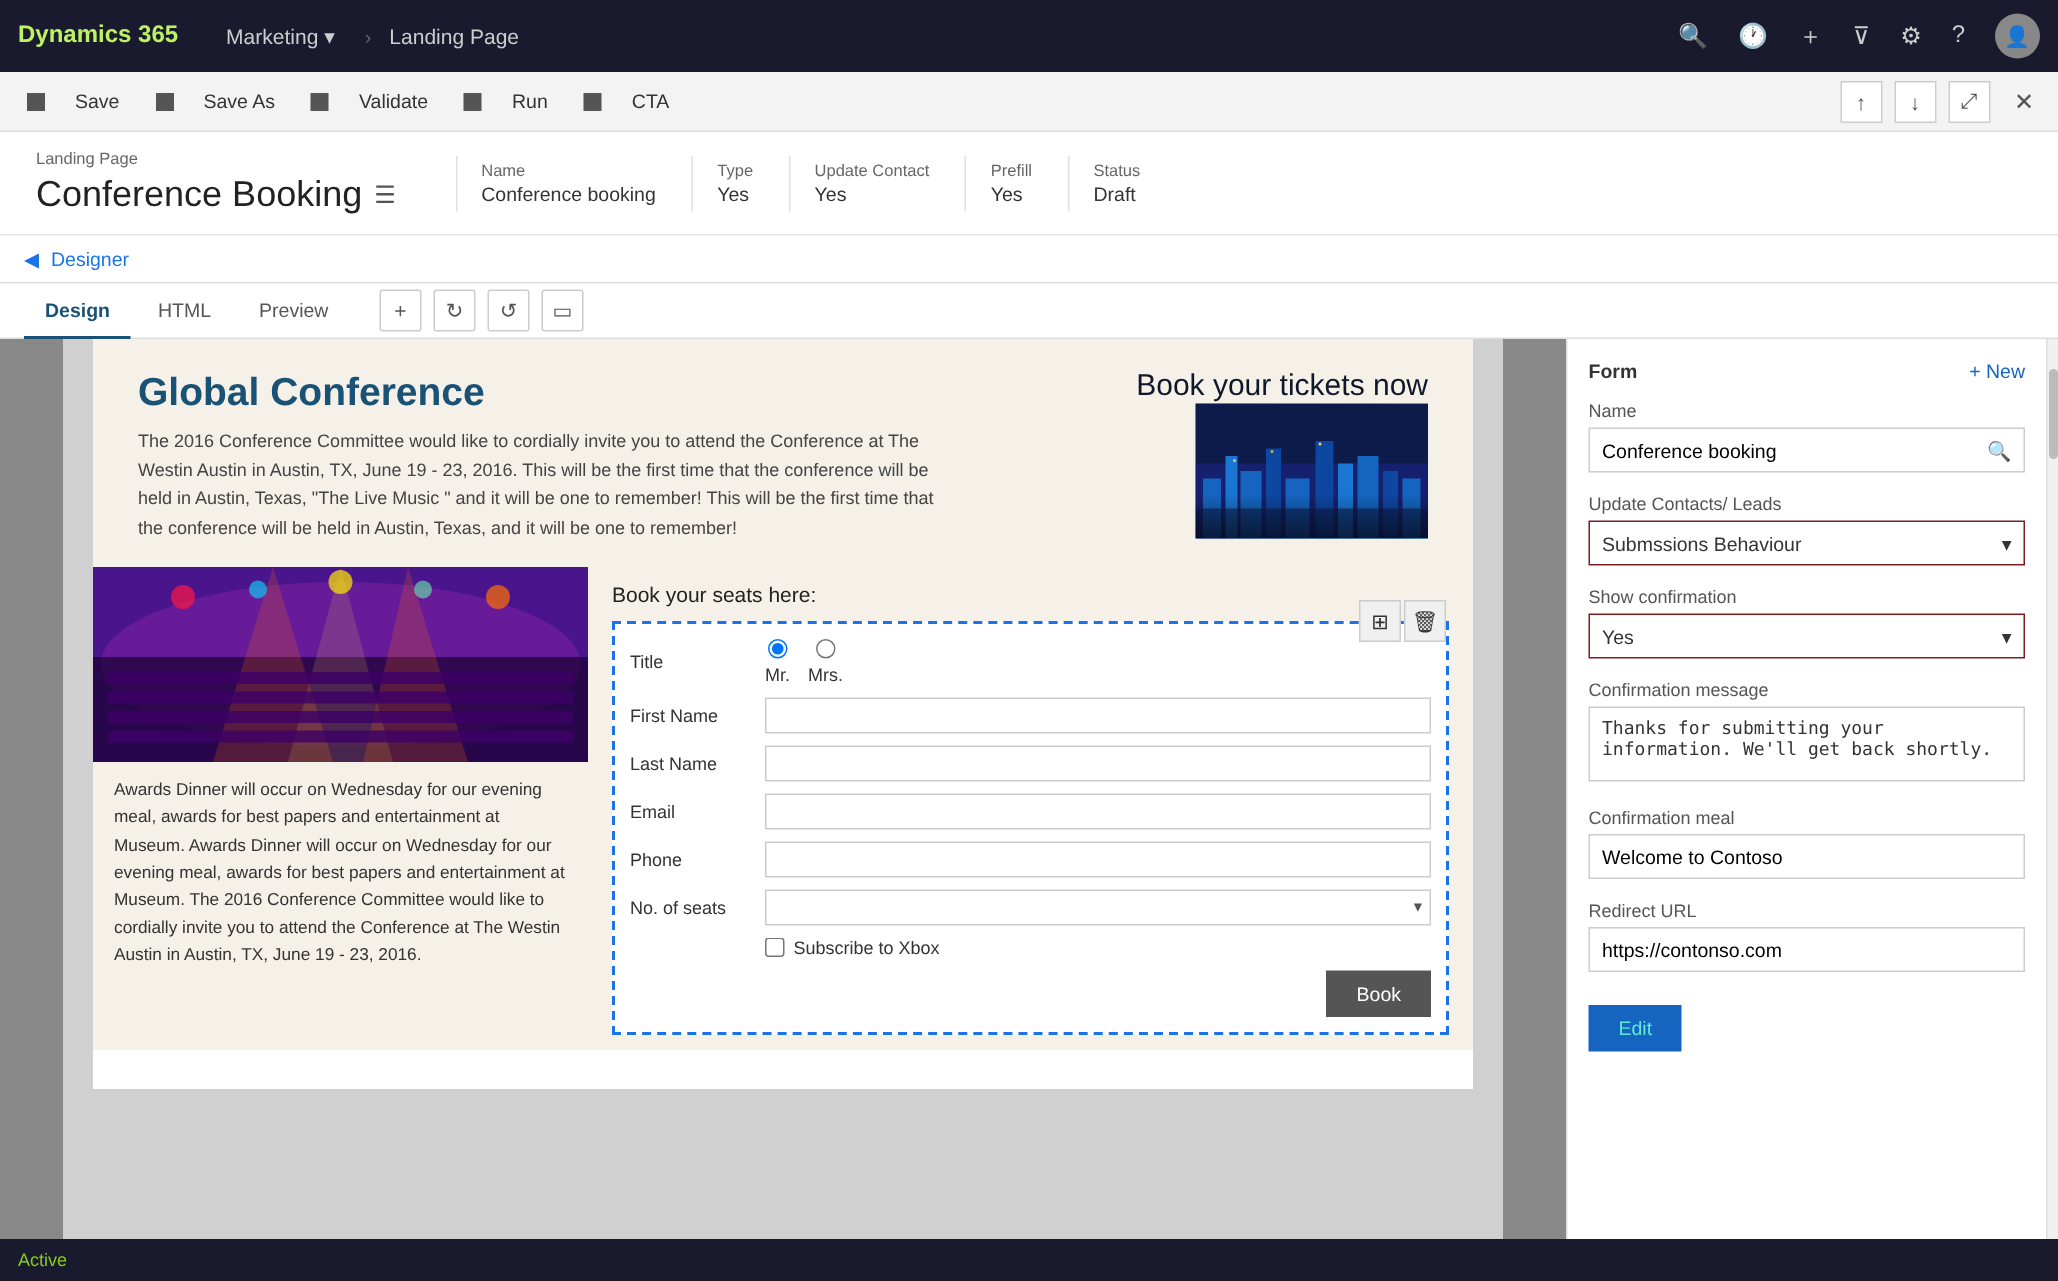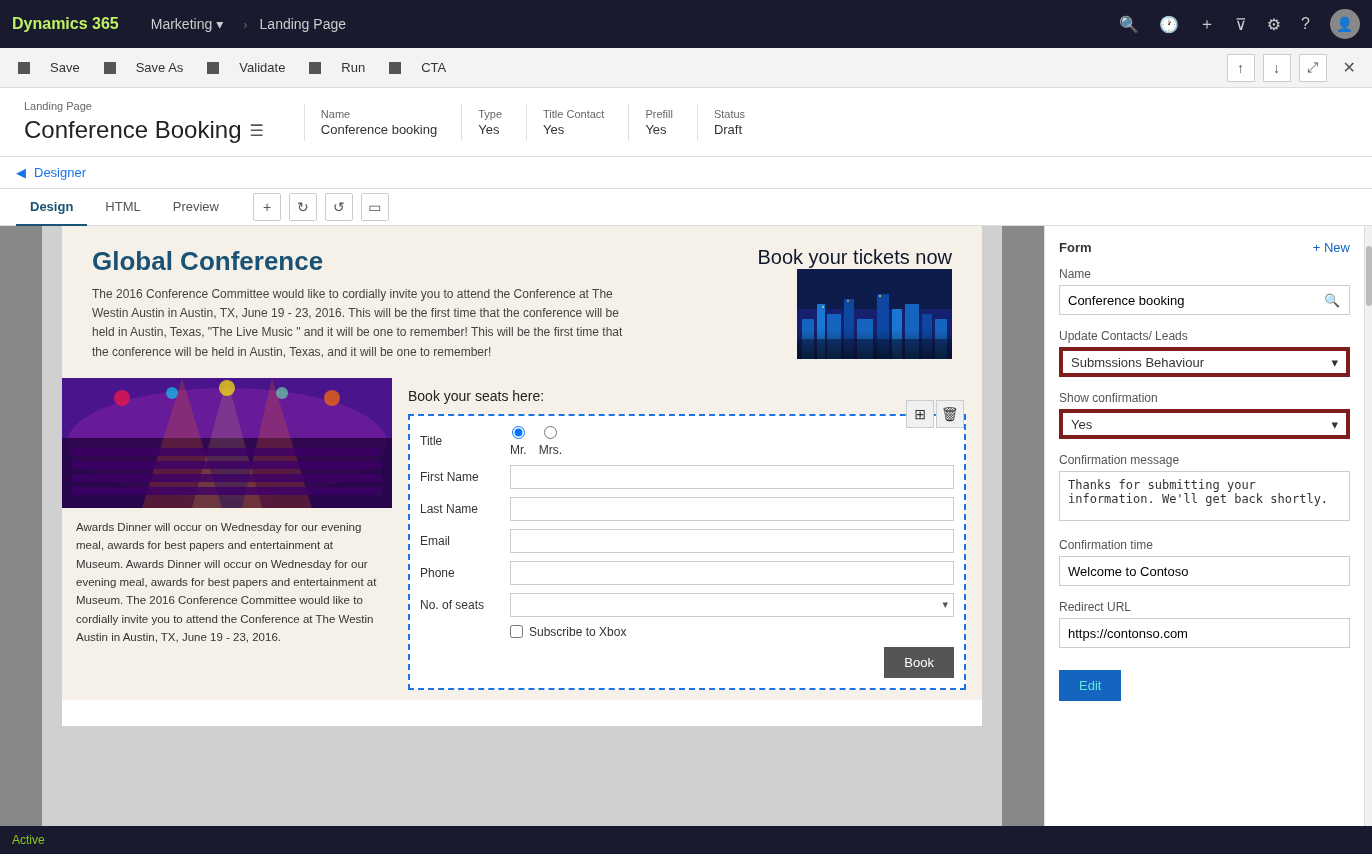--- a/index.html
+++ b/index.html
@@ -442,21 +442,21 @@
     .panel-field-input input {
       border: none;
       outline: none;
       font-size: 13px;
       flex: 1;
       background: transparent;
     }
     .panel-dropdown {
       width: 100%;
       height: 30px;
-      border: 4px solid #7f1d1d;
+      border: 1px solid #7f1d1d;
       padding: 4px 8px;
       font-size: 13px;
       background: white;
       display: flex;
       align-items: center;
       justify-content: space-between;
       cursor: pointer;
     }
     .panel-textarea {
       width: 100%;
@@ -574,21 +574,21 @@
   <div class="page-meta">
     <div class="meta-item">
       <div class="meta-label">Name</div>
       <div class="meta-value">Conference booking</div>
     </div>
     <div class="meta-item">
       <div class="meta-label">Type</div>
       <div class="meta-value">Yes</div>
     </div>
     <div class="meta-item">
-      <div class="meta-label">Title Contact</div>
+      <div class="meta-label">Update Contact</div>
       <div class="meta-value">Yes</div>
     </div>
     <div class="meta-item">
       <div class="meta-label">Prefill</div>
       <div class="meta-value">Yes</div>
     </div>
     <div class="meta-item">
       <div class="meta-label">Status</div>
       <div class="meta-value">Draft</div>
     </div>
@@ -785,21 +785,21 @@
       </div>
 
       
       <div class="panel-field">
         <div class="panel-field-label">Confirmation message</div>
         <textarea class="panel-textarea" style="">Thanks for submitting your information. We'll get back shortly.</textarea>
       </div>
 
       
       <div class="panel-field">
-        <div class="panel-field-label">Confirmation time</div>
+        <div class="panel-field-label">Confirmation meal</div>
         <input class="panel-text-input" type="text" value="Welcome to Contoso" style="">
       </div>
 
       
       <div class="panel-field">
         <div class="panel-field-label">Redirect URL</div>
         <input class="panel-text-input" type="text" value="https://contonso.com" style="">
       </div>
 
       

